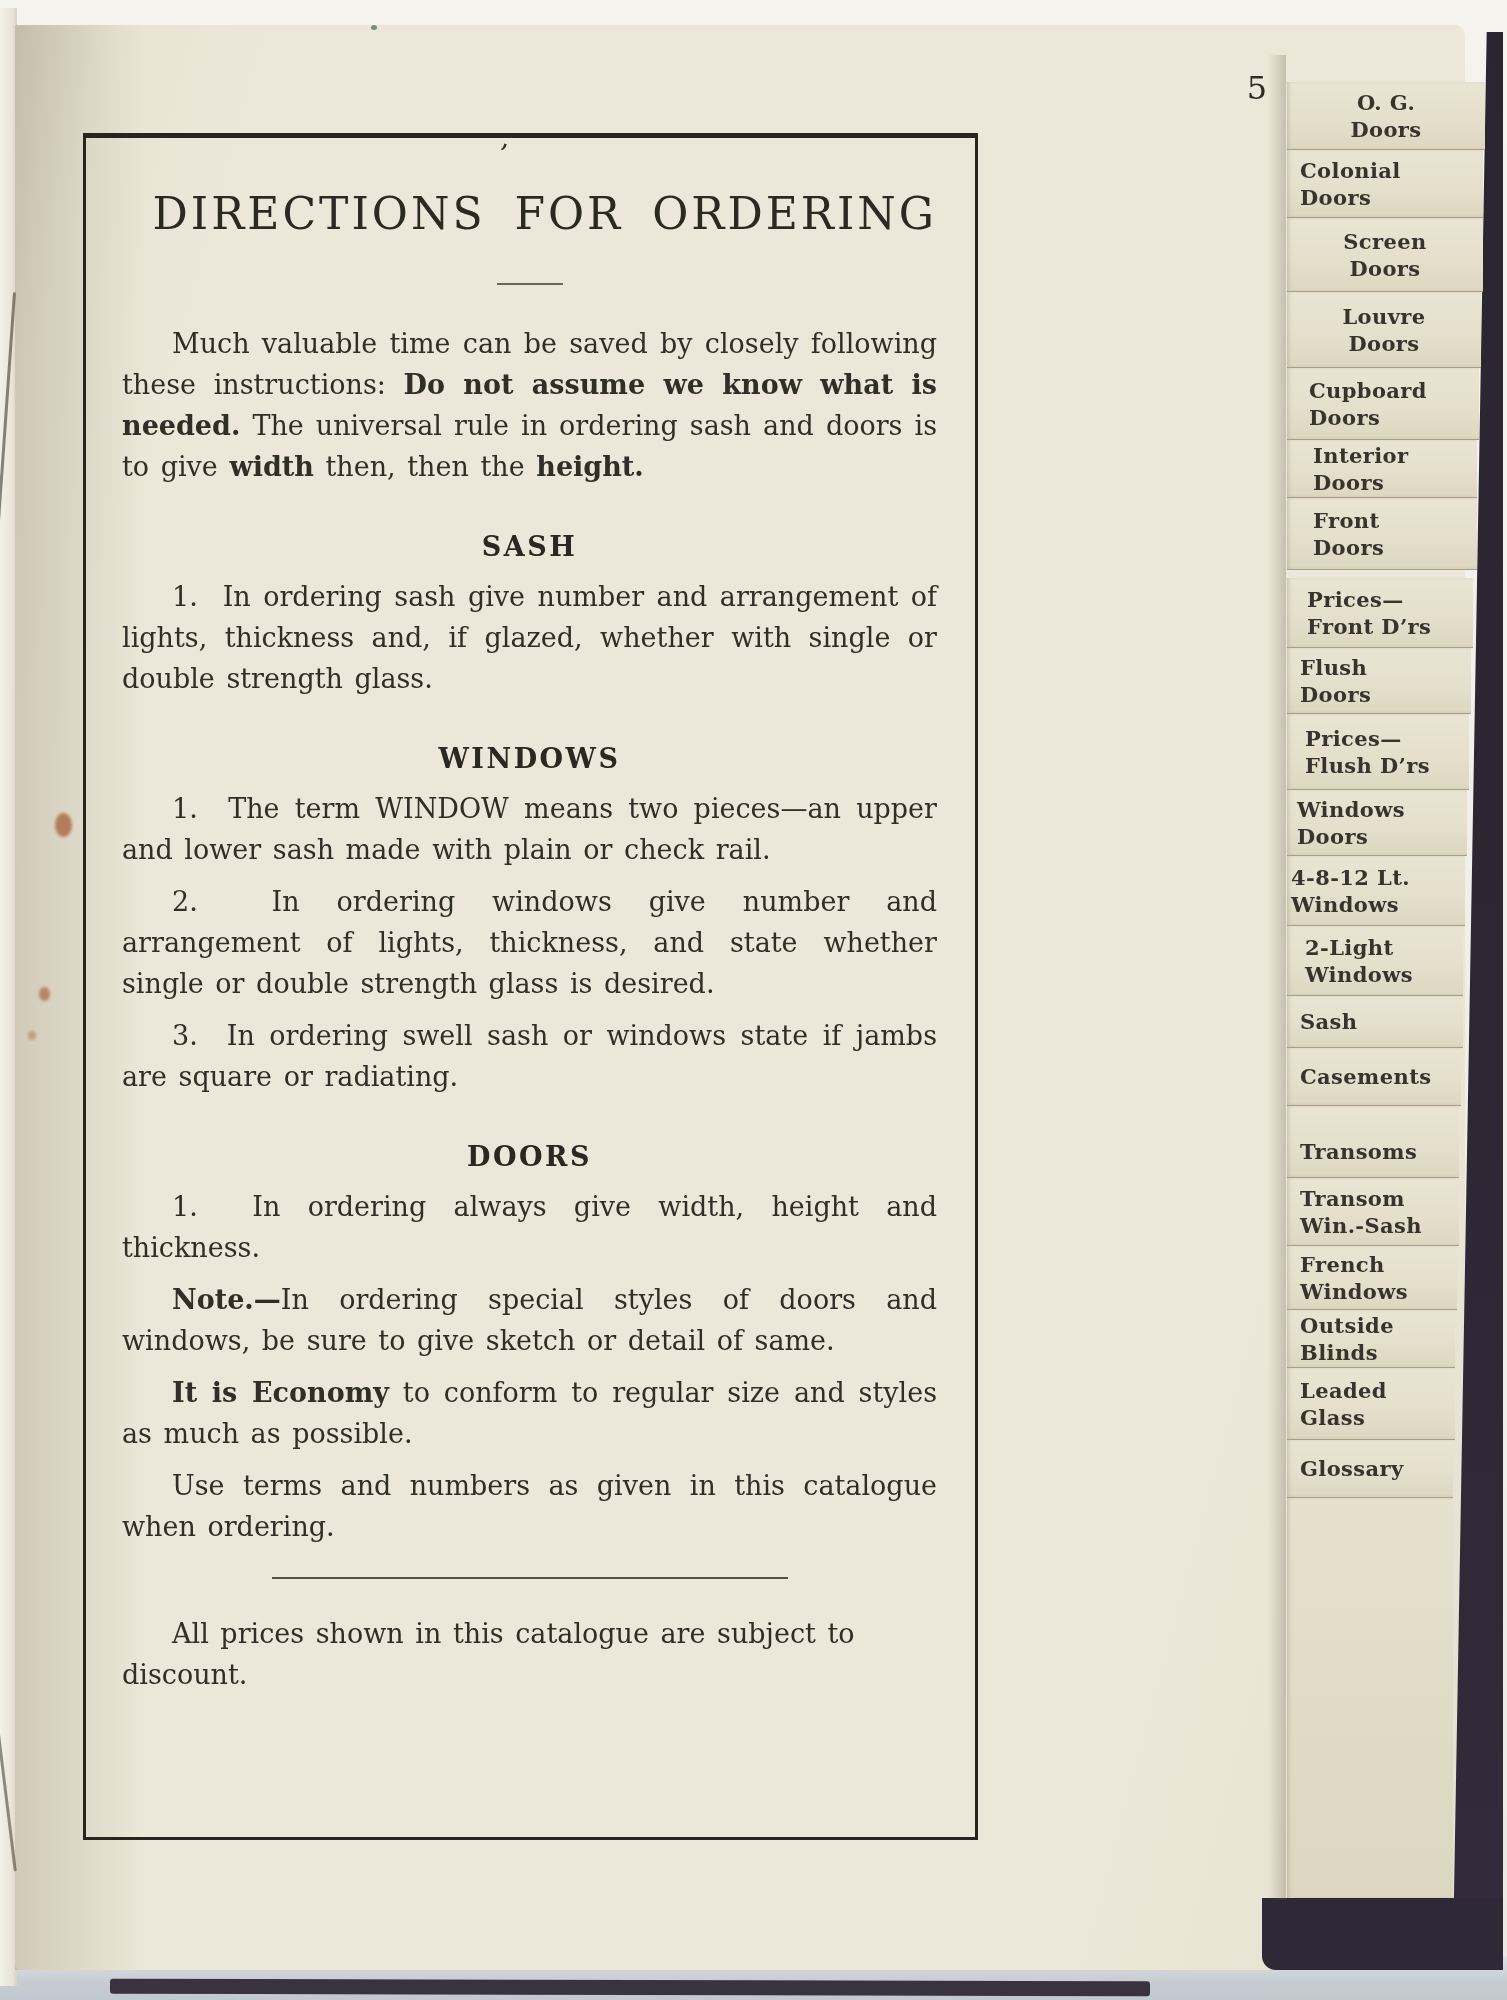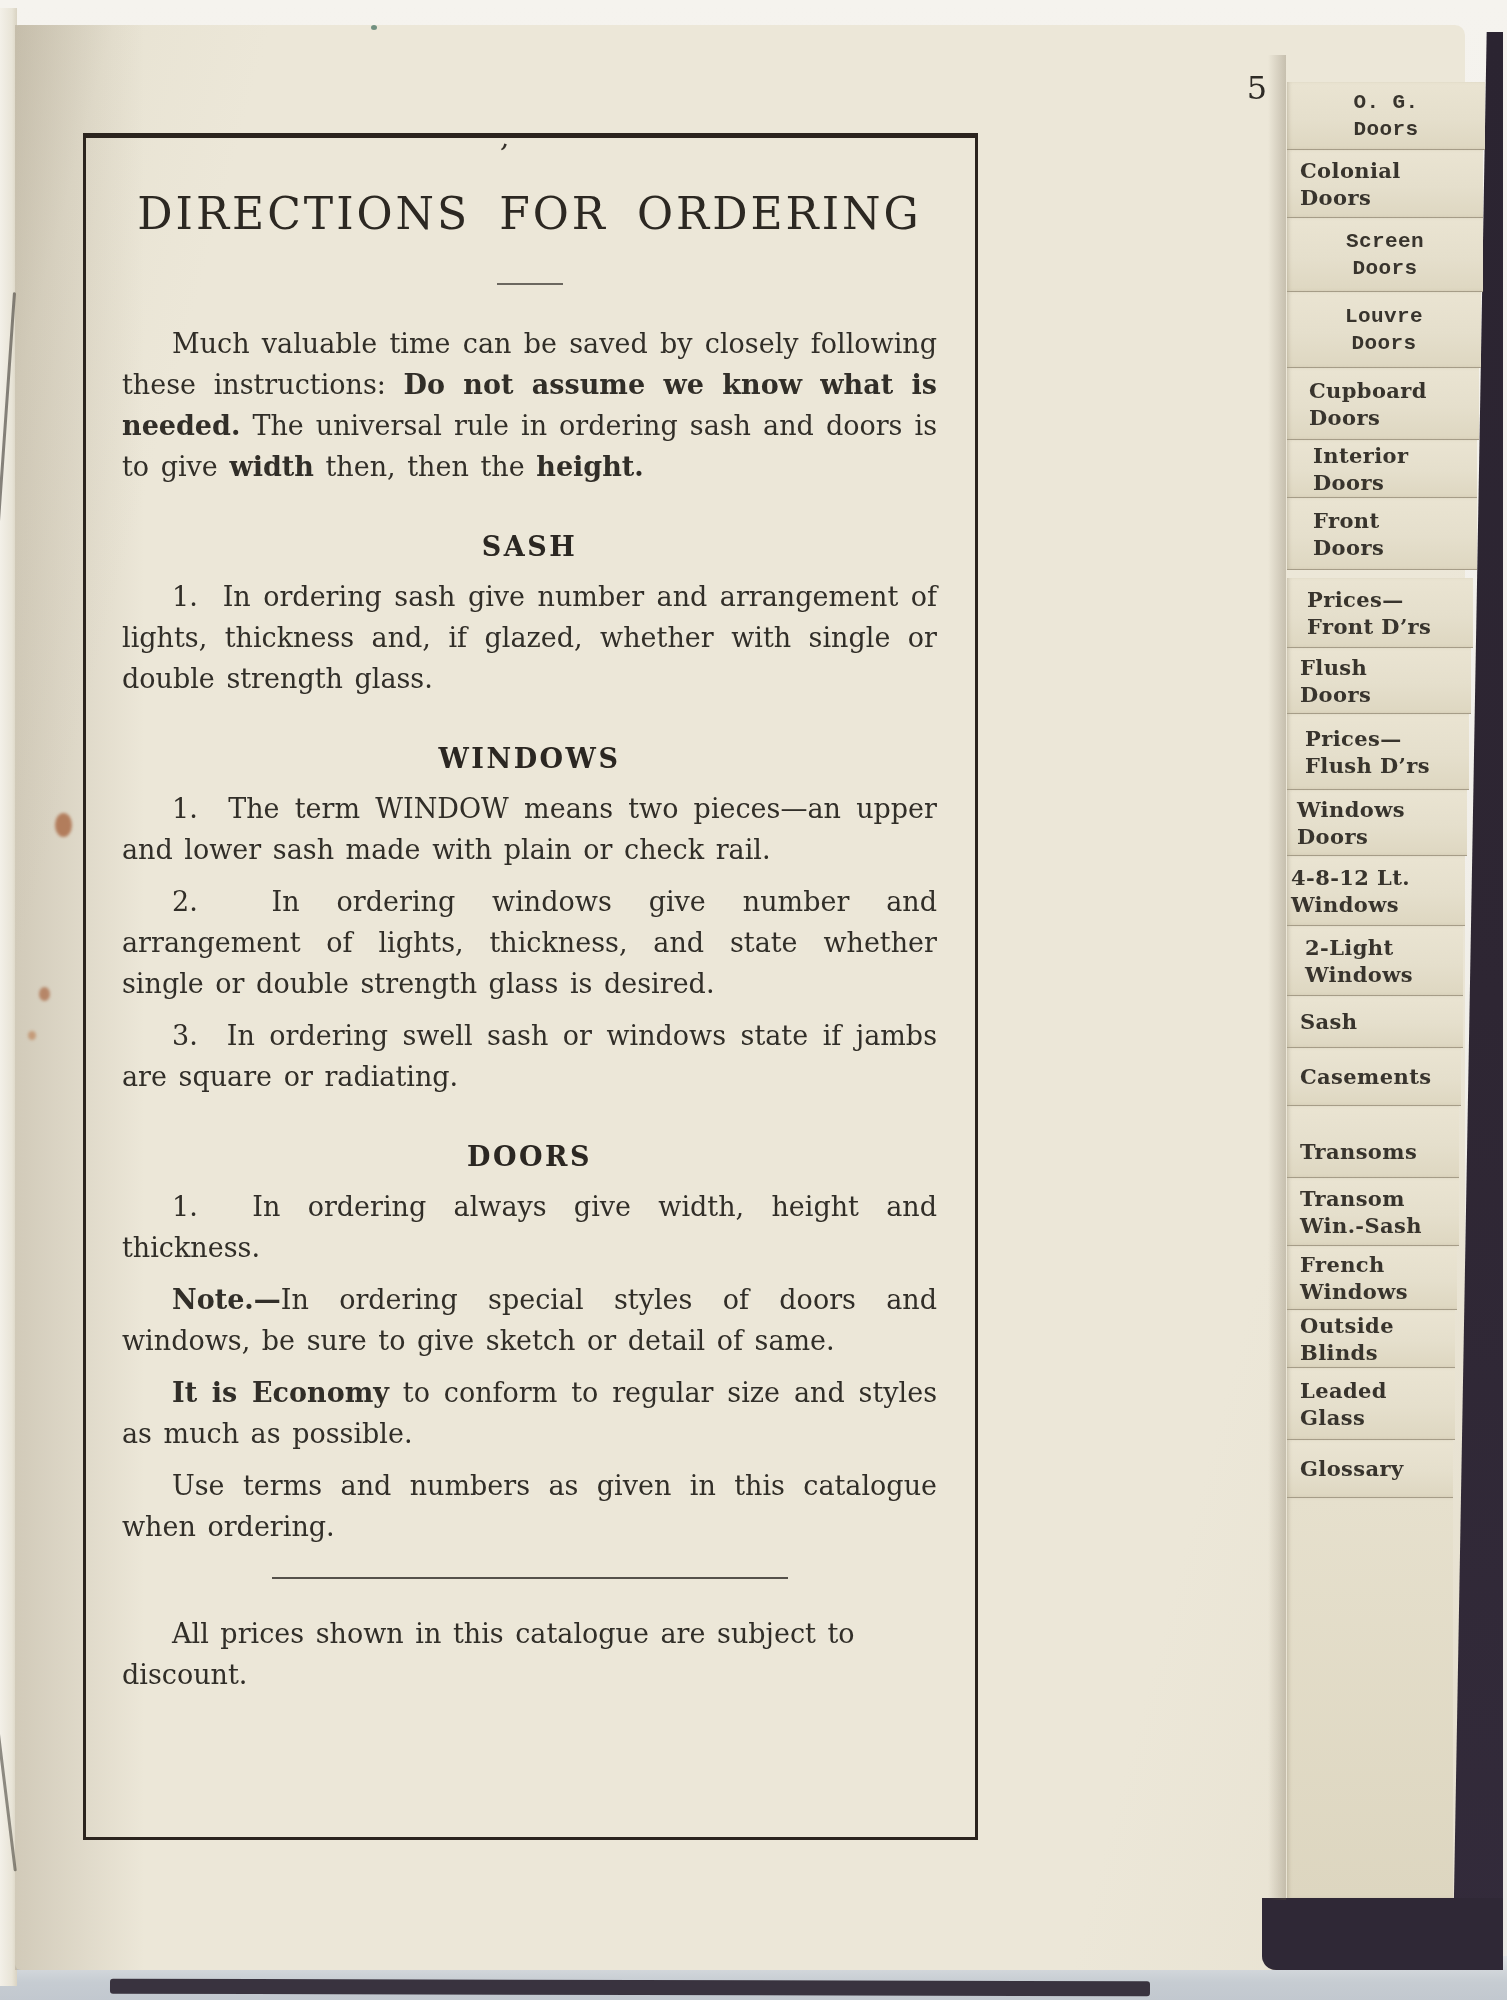--- a/index.html
+++ b/index.html
@@ -37,21 +37,21 @@
   .fox-2{left:24px;top:962px;width:11px;height:14px;background:#a55f3a;opacity:.65;}
   .fox-3{left:13px;top:1006px;width:8px;height:9px;background:#b97a4d;opacity:.6;}
   .speck-green{position:absolute;left:371px;top:25px;width:6px;height:5px;border-radius:50%;
     background:#527a6c;opacity:.8;z-index:2;}
   
   .box{position:absolute;left:68px;top:108px;width:895px;height:1707px;box-sizing:border-box;
     border:3px solid #2b241e;border-top-width:5px;padding:8px 38px 0 36px;}
   .title-mark{position:absolute;left:412px;top:0px;font-size:28px;color:#35312b;
     transform:rotate(12deg);}
   h1{margin:42px 0 0;font-weight:400;font-size:44px;letter-spacing:3px;word-spacing:12px;
-    text-align:center;color:#2c2822;white-space:nowrap;}
+    text-align:right;color:#2c2822;white-space:nowrap;}
   .rule-sm{width:66px;height:2px;background:#6b675f;margin:44px auto 0;}
   .body{font-size:27px;line-height:41px;margin:0 0 11px;color:#312e28;text-align:justify;
     word-spacing:3px;}
   .ind{text-indent:50px;}
   .intro{margin-top:38px;}
   h2{margin:44px 0 14px;font-size:27px;font-weight:700;letter-spacing:2.5px;
     text-align:center;color:#2b2722;}
   .b{font-weight:700;}
   .rule-lg{width:516px;height:2px;background:#55514a;margin:30px auto 0;}
   .footer-line{margin:34px 0 0;text-align:left;}
@@ -59,21 +59,21 @@
   .tab-crease{position:absolute;left:1268px;top:55px;width:18px;height:1845px;z-index:2;
     background:linear-gradient(90deg,rgba(100,88,66,0),rgba(100,88,66,.28));}
   .tab-stack{position:absolute;left:1287px;top:82px;z-index:3;}
   .tab{box-sizing:border-box;display:flex;flex-direction:column;justify-content:center;
     padding:4px 8px 4px 13px;
     background:linear-gradient(180deg,#eae4d2 0%,#e5dfcc 55%,#ded7c1 100%);
     border-bottom:1px solid rgba(110,98,74,.55);
     box-shadow:inset 3px 0 4px -2px rgba(120,108,84,.35);}
   .tab-label{font-size:21px;font-weight:700;line-height:27px;color:#38342d;
     letter-spacing:.4px;white-space:pre-line;}
-  .tab.c{text-align:center;padding-left:8px;font-family:Liberation Mono, monospace;}
+  .tab.c{text-align:center;padding-left:8px;}
   .tab-filler{background:linear-gradient(180deg,#e6e0cd,#ddd6c0);
     box-shadow:inset 3px 0 4px -2px rgba(120,108,84,.35);}
 </style>
 </head>
 <body>
 
 <div class="bottom-band"></div>
 <div class="left-page-edge"></div>
 <div class="diag-line-top"></div>
 <div class="diag-line-bottom"></div>

